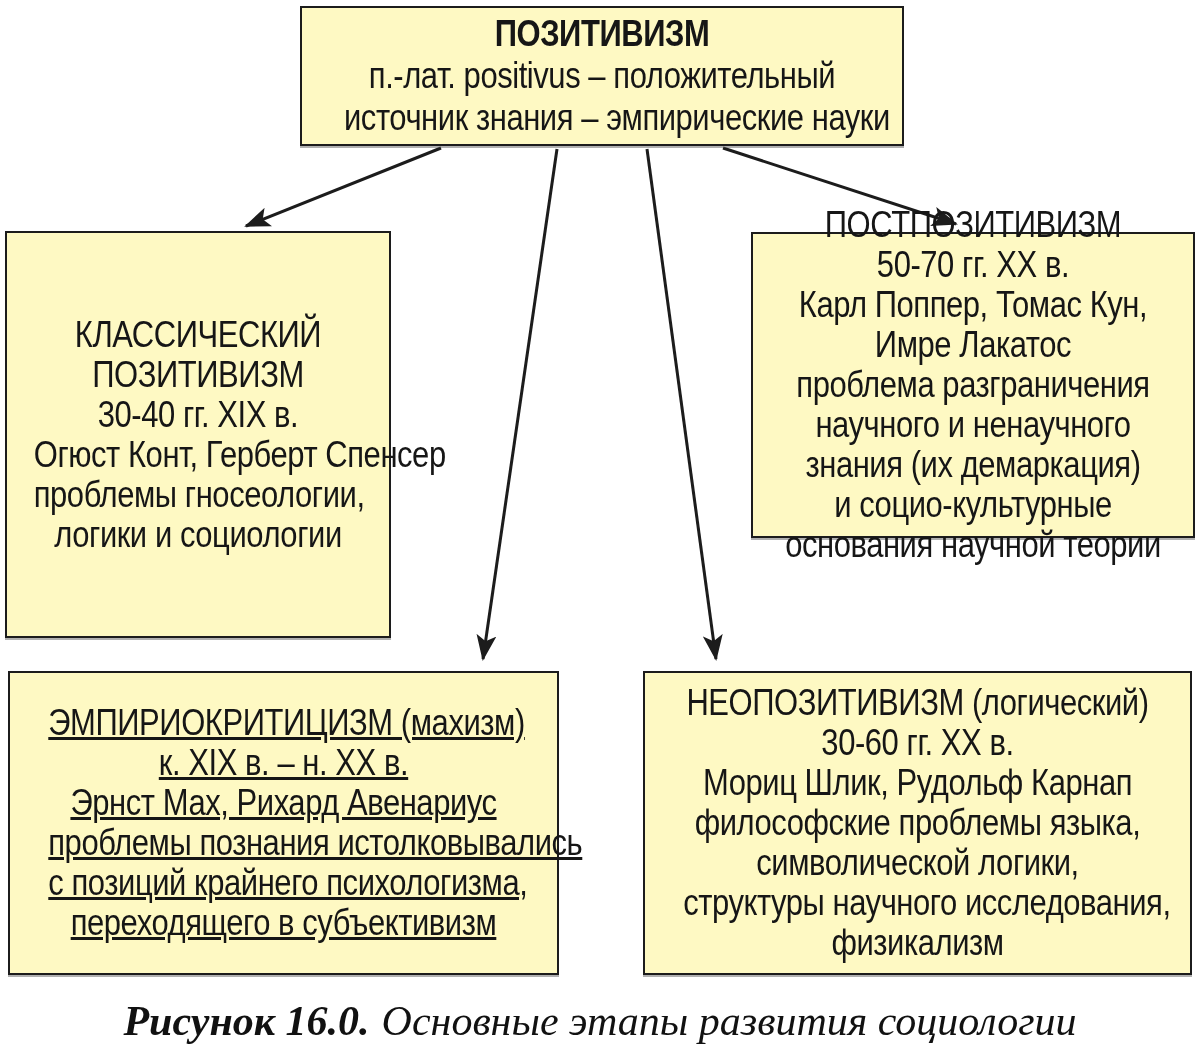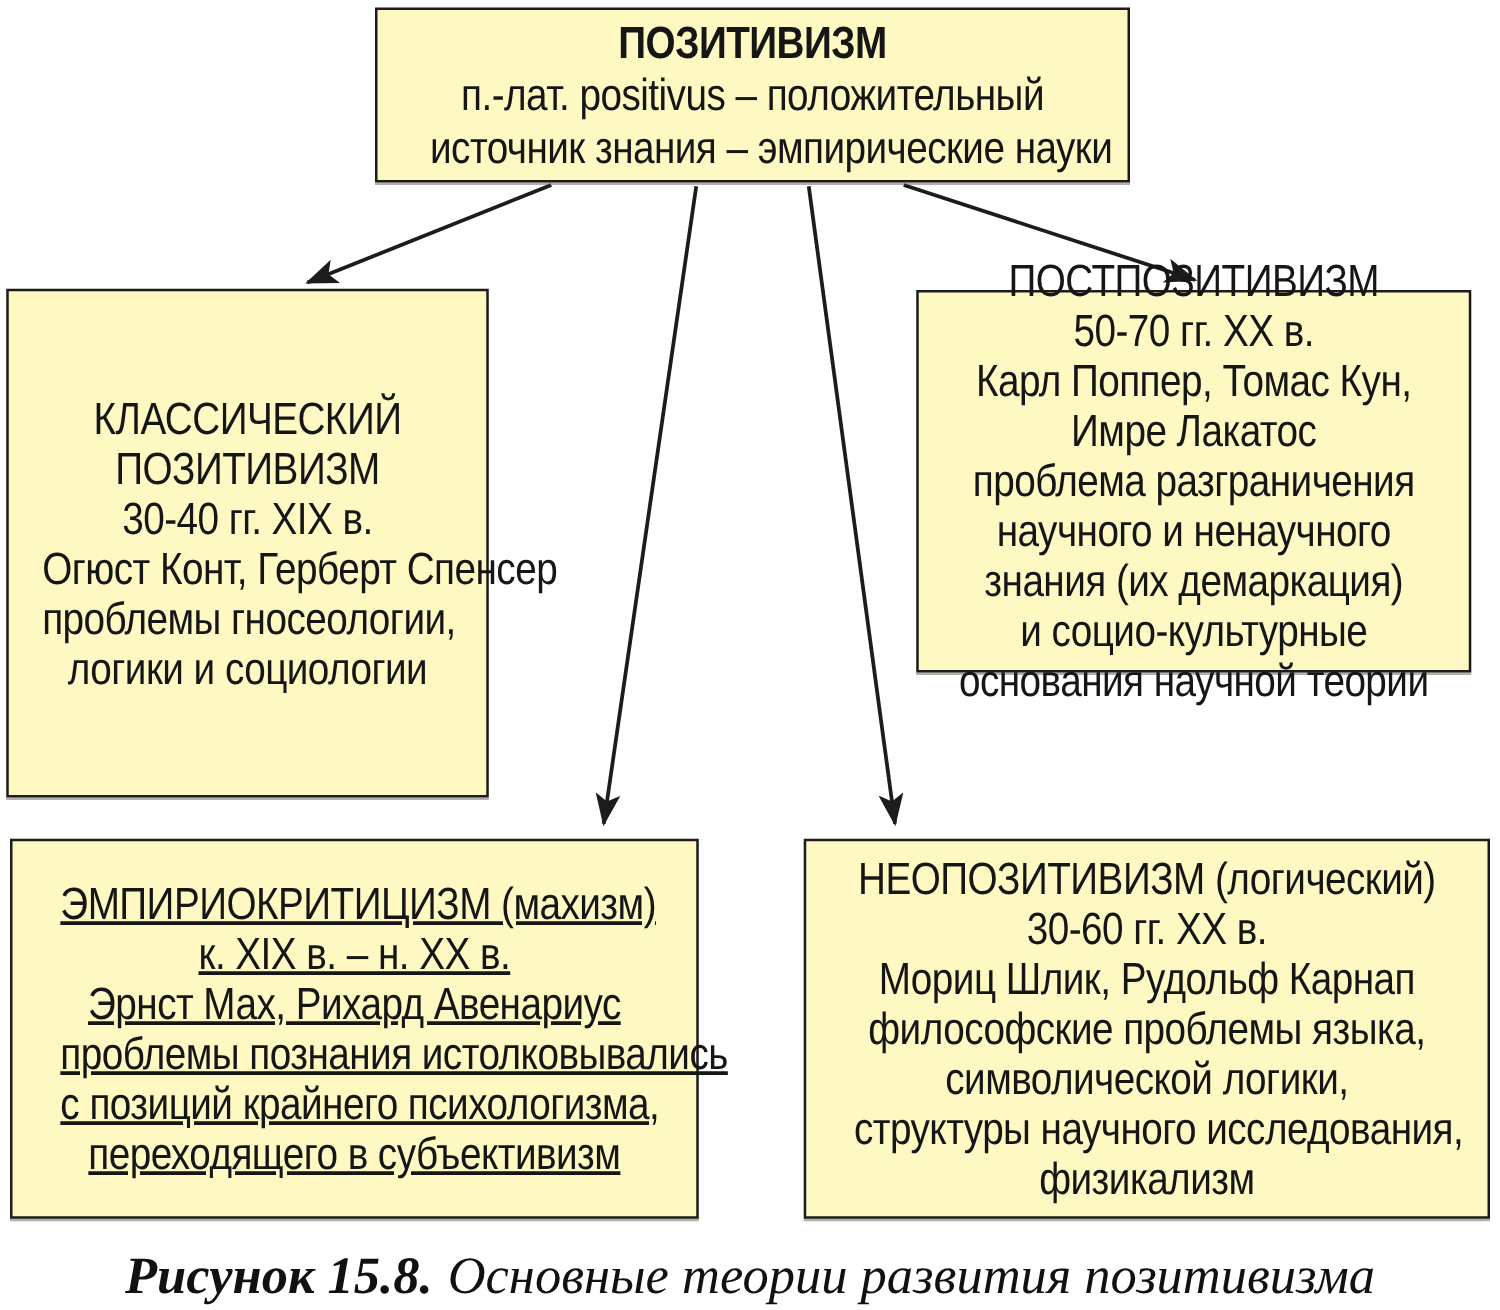--- a/index.html
+++ b/index.html
@@ -42,21 +42,21 @@
   .tline {
     font-size: 36px;
     line-height: 40px;
     letter-spacing: -0.5px;
     white-space: nowrap;
   }
   .tline.bold { font-weight: bold; }
 
   #node-positivism        { left: 300px; top: 6px;   width: 604px; height: 140px; }
   #node-classical         { left: 5px;   top: 231px; width: 386px; height: 407px; }
-  #node-postpositivism    { left: 733px; top: 232px; width: 444px; height: 306px; }
+  #node-postpositivism    { left: 751px; top: 232px; width: 444px; height: 306px; }
   #node-empiriocriticism  { left: 8px;   top: 671px; width: 551px; height: 304px; text-decoration: underline; }
   #node-neopositivism     { left: 643px; top: 671px; width: 549px; height: 304px; }
 
   #node-positivism .tline { line-height: 42px; }
   #node-postpositivism .tline { line-height: 40px; }
   #node-neopositivism .tline { line-height: 40px; }
 
   .caption {
     position: absolute;
     left: 0;
@@ -140,16 +140,16 @@
       <div class="tline">30-60 гг. XX в.</div>
       <div class="tline">Мориц Шлик, Рудольф Карнап</div>
       <div class="tline">философские проблемы языка,</div>
       <div class="tline">символической логики,</div>
       <div class="tline">структуры научного исследования,</div>
       <div class="tline">физикализм</div>
     </div>
   </div>
 
   <div class="caption">
-    <span class="cap-label">Рисунок 15.8.</span><span class="cap-text">Основные теории развития позитивизма</span>
+    <span class="cap-label">Рисунок 16.0.</span><span class="cap-text">Основные этапы развития социологии</span>
   </div>
 
 </div>
 
 </body></html>

